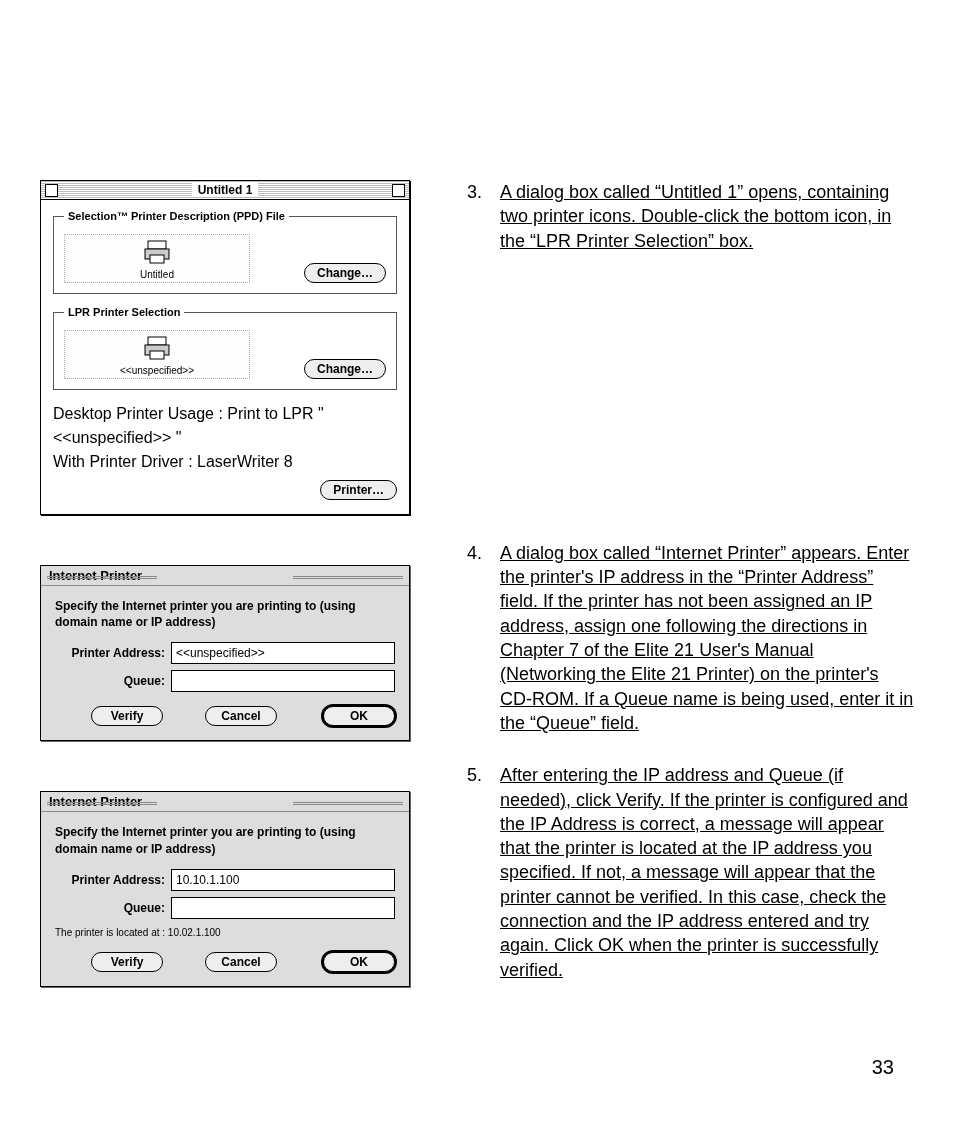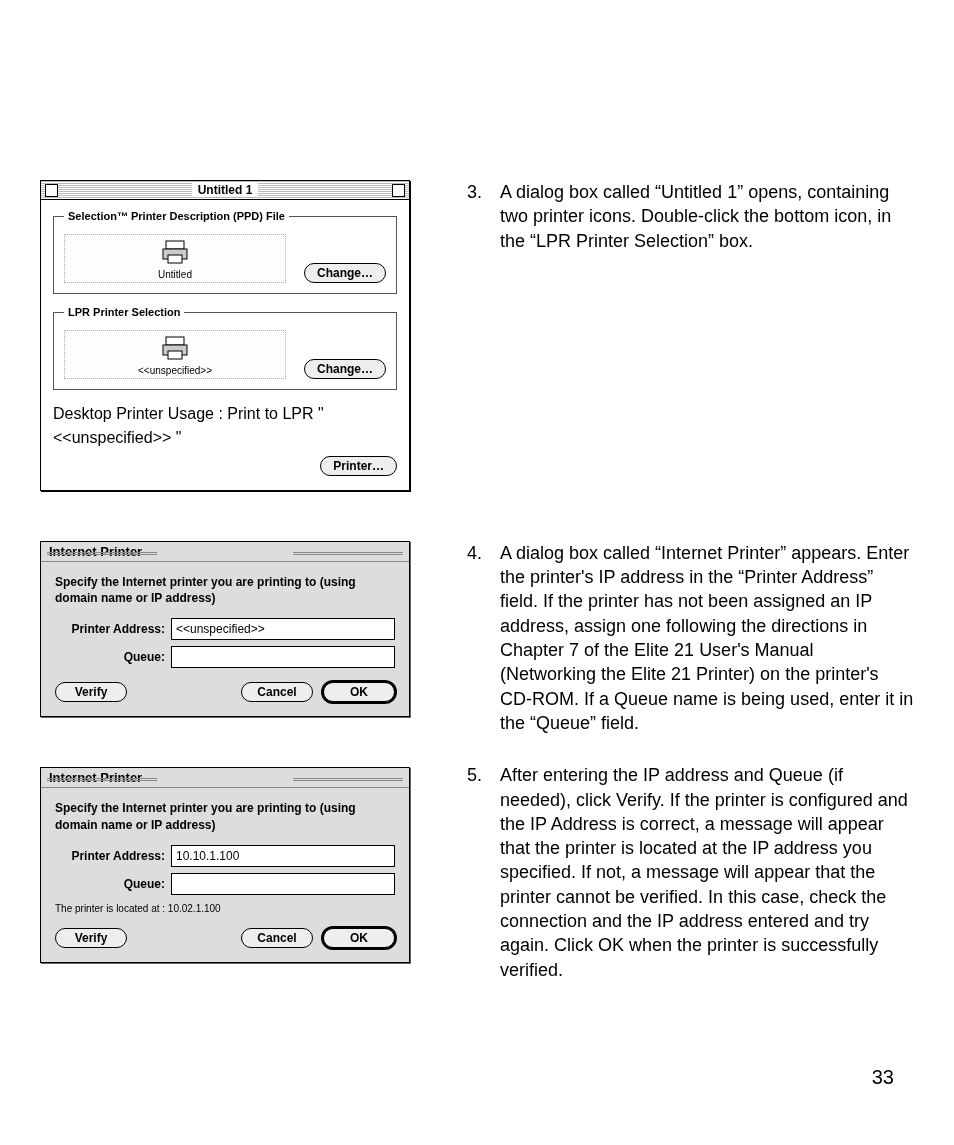--- a/index.html
+++ b/index.html
@@ -36,24 +36,25 @@
     margin-bottom: 28px;
     gap: 18px;
   }
   .step-num {
     width: 22px;
     text-align: right;
     flex-shrink: 0;
   }
   .step-body {
     flex: 1;
+    text-decoration: underline;
   }
   .page-number {
     position: absolute;
-    bottom: 56px;
+    bottom: 66px;
     right: 60px;
     font-size: 20px;
   }
 
   
   .mac-window {
     border: 1px solid #000;
     background: #fff;
     font-family: Verdana, Geneva, sans-serif;
     font-size: 11px;
@@ -125,20 +126,21 @@
   .btn {
     border: 1px solid #000;
     border-radius: 10px;
     background: #eee;
     padding: 2px 12px;
     font-family: inherit;
     font-size: 12px;
     font-weight: bold;
     min-width: 72px;
     cursor: pointer;
+    margin-left: 36px;
   }
   .btn.default {
     box-shadow: 0 0 0 2px #000;
   }
   .small-text {
     font-size: 16px;
     line-height: 1.5;
   }
   .bottom-right {
     text-align: right;
@@ -278,20 +280,21 @@
                       <rect x="8" y="16" width="14" height="8" fill="#fff" stroke="#000"></rect>
                     </svg>
                 </span>
                 <span class="icon-label">&lt;&lt;unspecified&gt;&gt;</span>
               </div>
               <button class="btn">Change…</button>
             </div>
           </fieldset>
 
           <div class="small-text">Desktop Printer Usage : Print to LPR " &lt;&lt;unspecified&gt;&gt; "</div>
+          <div class="small-text">With Printer Driver : LaserWriter 8</div>
           <div class="bottom-right">
             <button class="btn">Printer…</button>
           </div>
         </div>
       </div>
 
       <div class="ip-dialog">
         <div class="ip-title">
           <span>Internet Printer</span>
         </div>

